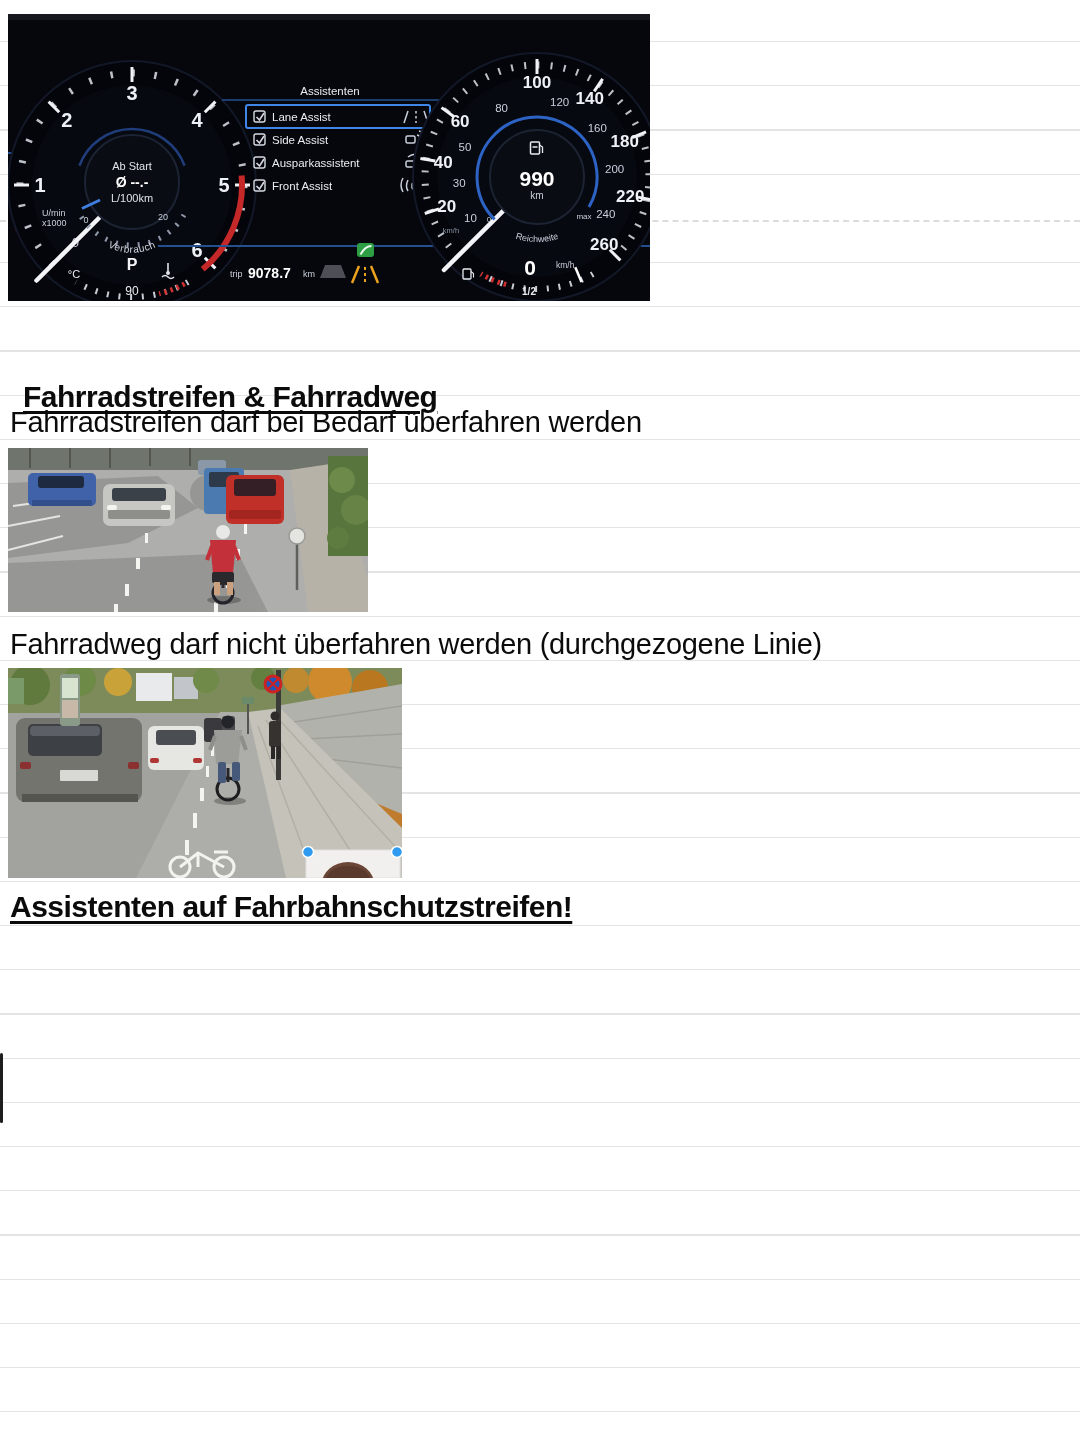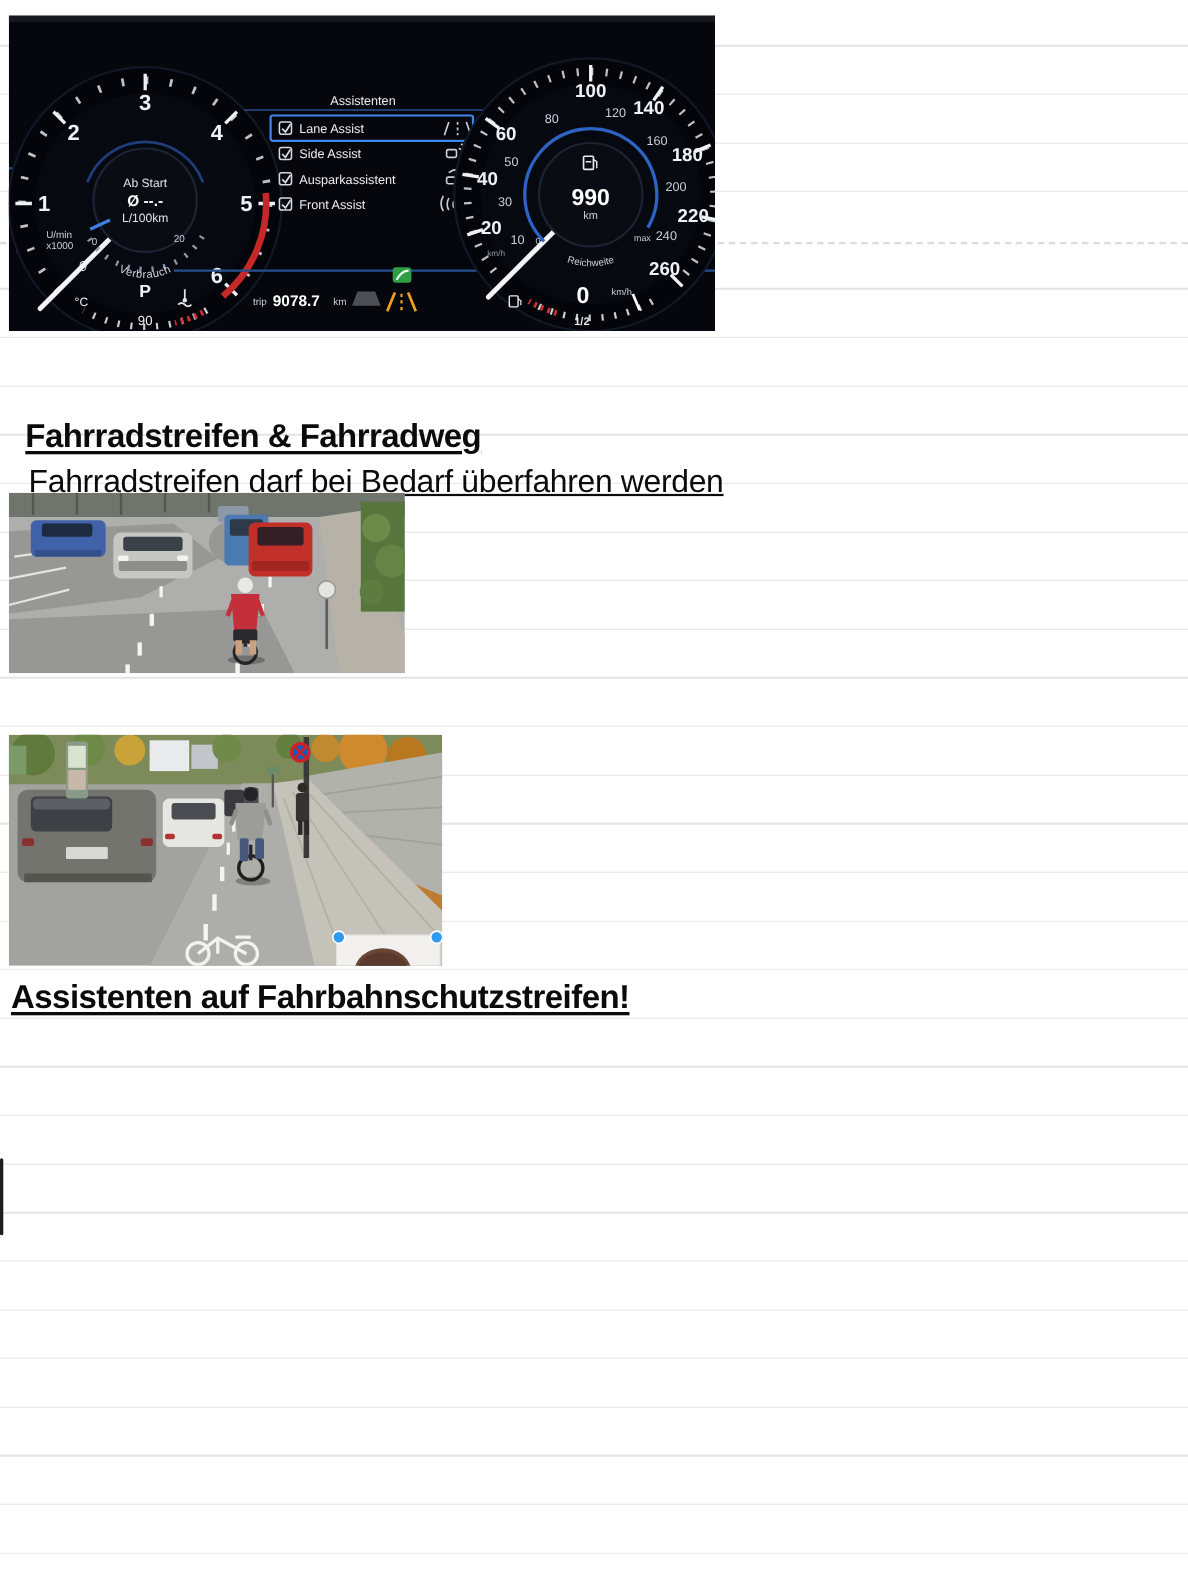--- a/index.html
+++ b/index.html
@@ -10,22 +10,22 @@
          background-position:0 -2px;}
   .dashed-ruled{position:absolute;left:0;top:214px;width:1080px;height:6px;background:#fff;
                 border-bottom:2px dashed #dcdcdc;z-index:1;}
   .content{position:absolute;z-index:2;}
   .dash-wrap{left:8px;top:14px;width:642px;height:287px;}
   .photo1{left:8px;top:448px;width:360px;height:164px;}
   .photo2{left:8px;top:668px;width:394px;height:210px;}
   .h-doc{position:absolute;z-index:2;left:10px;margin:0;font-weight:bold;font-size:30px;
          letter-spacing:-0.5px;text-decoration:underline;text-decoration-thickness:2.5px;
          text-underline-offset:4px;color:#0b0b0b;white-space:nowrap;}
-  .p-doc{position:absolute;z-index:2;left:10px;margin:16px;font-weight:normal;font-size:29px;
-         letter-spacing:-0.3px;color:#0b0b0b;white-space:nowrap;text-decoration:underline;}
+  .p-doc{position:absolute;z-index:2;left:10px;margin:0;font-weight:normal;font-size:29px;
+         letter-spacing:-0.3px;color:#0b0b0b;white-space:nowrap;}
   .h1{top:380px;margin-left:13px;} .p1{top:406px;} .p2{top:628px;} .h2{top:890px;}
   .pen-stroke{position:absolute;z-index:2;left:0;top:1053px;width:3px;height:70px;background:#1d1d1d;border-radius:2px;}
   svg{display:block;font-family:"Liberation Sans",sans-serif;}
   .gauge-num{fill:#eef1f6;font-weight:bold;}
   .gauge-sm{fill:#c9cfdb;}
   .menu-txt{fill:#e8ecf2;}
   .tick{stroke:#dde2ea;fill:none;}
 </style>
 </head>
 <body>
@@ -273,20 +273,21 @@
       <rect x="204" y="124" width="22" height="11" rx="2" fill="#2a2a2e"></rect>
       <rect x="206" y="134" width="6" height="13" fill="#caa07e"></rect>
       <rect x="219" y="134" width="6" height="13" fill="#caa07e"></rect>
       <circle cx="215" cy="84" r="7" fill="#e8e8e6"></circle>
       <line x1="204" y1="98" x2="199" y2="112" stroke="#c4303a" stroke-width="4"></line>
       <line x1="226" y1="98" x2="231" y2="112" stroke="#c4303a" stroke-width="4"></line>
     </g>
   </svg>
   </div>
 
+  <p class="p-doc p2">Fahrradweg darf nicht überfahren werden (durchgezogene Linie)</p>
 
   <div class="content photo2">
   <svg viewBox="0 0 394 210" width="394" height="210">
     <rect width="394" height="210" fill="#a2a29e"></rect>
     <rect width="394" height="45" fill="#7d8b5a"></rect>
     <g>
       <rect x="128" y="5" width="36" height="28" fill="#e9eaec"></rect>
       <rect x="166" y="9" width="24" height="22" fill="#c2c6ca"></rect>
       <circle cx="22" cy="17" r="20" fill="#5f7a3c"></circle>
           <circle cx="72" cy="12" r="16" fill="#6d8a46"></circle>

